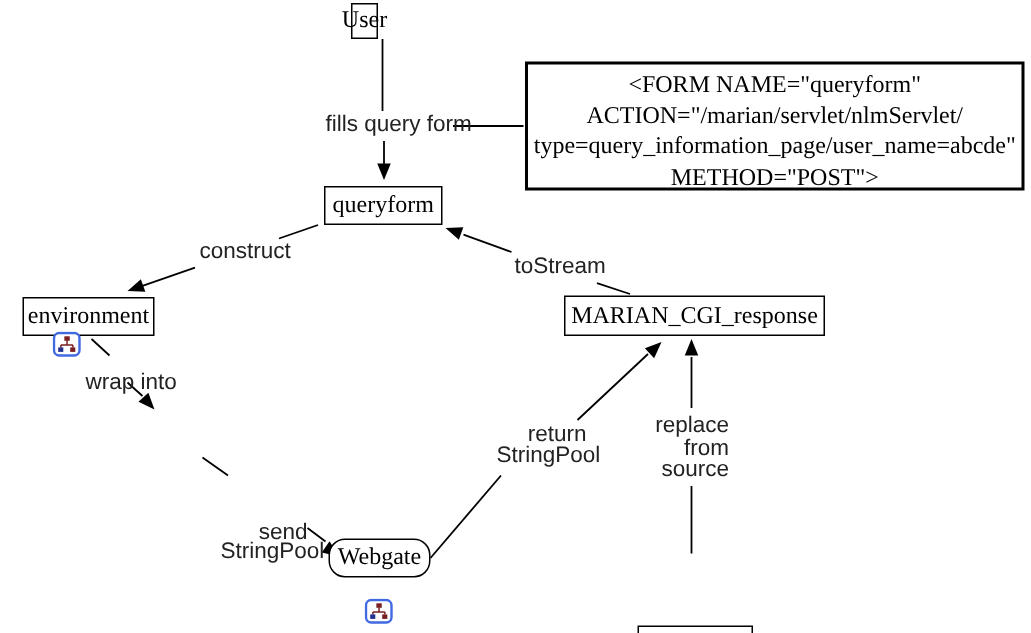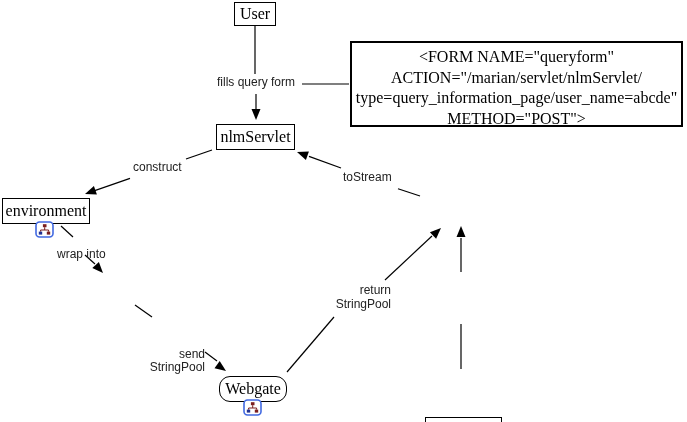--- a/index.html
+++ b/index.html
@@ -41,21 +41,21 @@
     font-size: 16px;
     line-height: 20.5px;
     color: #000000;
     text-align: center;
     padding-top: 4px;
     white-space: nowrap;
   }
   .edge-label {
     position: absolute;
     font-family: "Liberation Sans", sans-serif;
-    font-size: 12px;
+    font-size: 15px;
     color: #222222;
     white-space: nowrap;
     line-height: 13px;
   }
   .edge-label.centered { text-align: right; }
   .icon {
     position: absolute;
     width: 19px; height: 17px;
   }
 </style>
@@ -107,35 +107,38 @@
       <polygon points="256,120 251.5,109 260.5,109"></polygon>
       <polygon points="85,194 93.9,186.1 96.9,194.5"></polygon>
       <polygon points="297,152 308.9,151.5 305.9,159.9"></polygon>
       <polygon points="103,273 92.3,267.9 98.9,261.9"></polygon>
       <polygon points="226,371 214.5,368.3 219.7,360.9"></polygon>
       <polygon points="441,228 436.1,238.8 429.9,232.2"></polygon>
       <polygon points="461,226 456.5,237 465.5,237"></polygon>
     </g>
   </svg>
 
-  <div class="node" style="left:234px; top:2px; width:42px; height:24px;text-align:right;">
+  <div class="node" style="left:234px; top:2px; width:18px; height:24px;text-align:right;">
     <span>User</span>
   </div>
 
   <div class="node" style="left:216px; top:124px; width:79px; height:26px;">
-    <span>nlmServlet</span>
+    <span>queryform</span>
   </div>
 
-  <div class="node" style="left:2px; top:198px; width:88px; height:26px;">
+  <div class="node" style="left:15px; top:198px; width:88px; height:26px;">
     <span>environment</span>
   </div>
 
 
+  <div class="node" style="left:376px; top:197px; width:174px; height:27px;">
+    <span>MARIAN_CGI_response</span>
+  </div>
 
-  <div class="node" style="left:219px; top:376px; width:68px; height:26px;border-radius:11px;">
+  <div class="node" style="left:219px; top:359px; width:68px; height:26px;border-radius:11px;">
     <span>Webgate</span>
   </div>
 
   <div class="node" style="left:425px; top:371px; width:77px; height:30px;margin-top:46px;">
     <span>html pages</span>
   </div>
 
   <div class="form-note">
     <div>&lt;FORM NAME="queryform"</div>
     <div>ACTION="/marian/servlet/nlmServlet/</div>
@@ -154,20 +157,25 @@
   <div class="edge-label centered" style="left:147px; top:320px; width:58px;margin-top:28px;">
     <div>send</div>
     <div>StringPool</div>
   </div>
 
   <div class="edge-label centered" style="left:331px; top:283px; width:60px; line-height:14px;">
     <div>return</div>
     <div>StringPool</div>
   </div>
 
+  <div class="edge-label centered" style="left:436px; top:277px; width:50px; line-height:14.5px;">
+    <div>replace</div>
+    <div>from</div>
+    <div>source</div>
+  </div>
 
   <svg class="icon" style="left:35px; top:221px;" viewBox="0 0 19 17">
     <rect x="1" y="1" width="17" height="15" rx="3.5" fill="#ffffff" stroke="#4169e1" stroke-width="1.6"></rect>
     <rect x="7.9" y="3.2" width="3.6" height="3" fill="#7a1f1f"></rect>
     <line x1="9.7" y1="6.2" x2="9.7" y2="9" stroke="#7a1f1f" stroke-width="1"></line>
     <line x1="5.6" y1="9" x2="13.6" y2="9" stroke="#7a1f1f" stroke-width="1"></line>
     <line x1="5.6" y1="9" x2="5.6" y2="10.6" stroke="#7a1f1f" stroke-width="1"></line>
     <line x1="13.6" y1="9" x2="13.6" y2="10.6" stroke="#7a1f1f" stroke-width="1"></line>
     <rect x="3.8" y="10.6" width="3.4" height="3" fill="#22318f"></rect>
     <rect x="11.8" y="10.6" width="3.4" height="3" fill="#7a1f1f"></rect>

